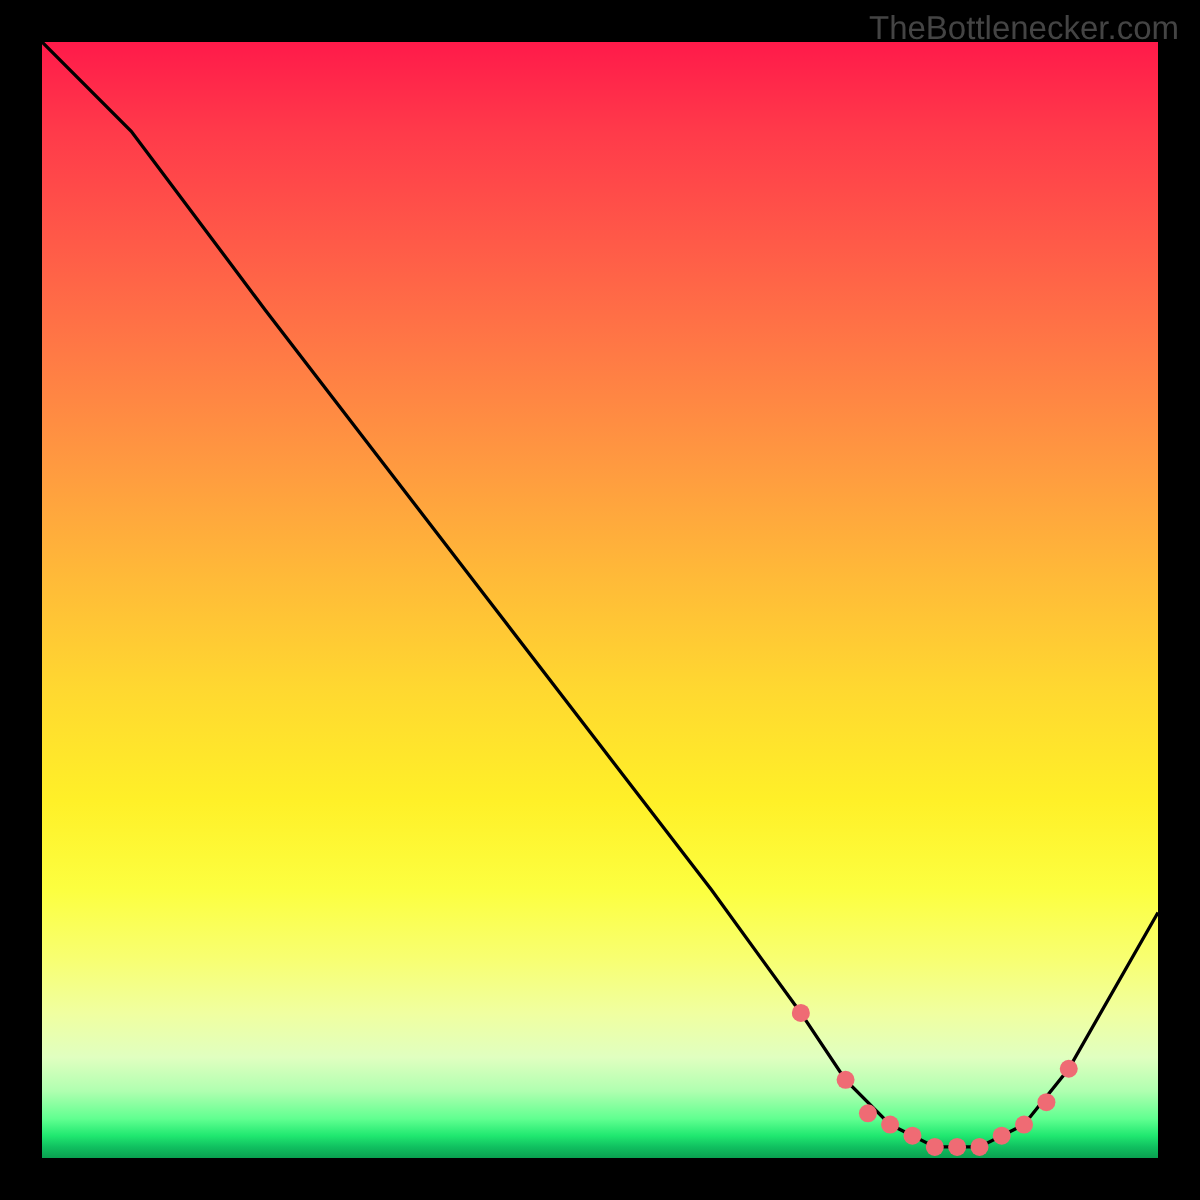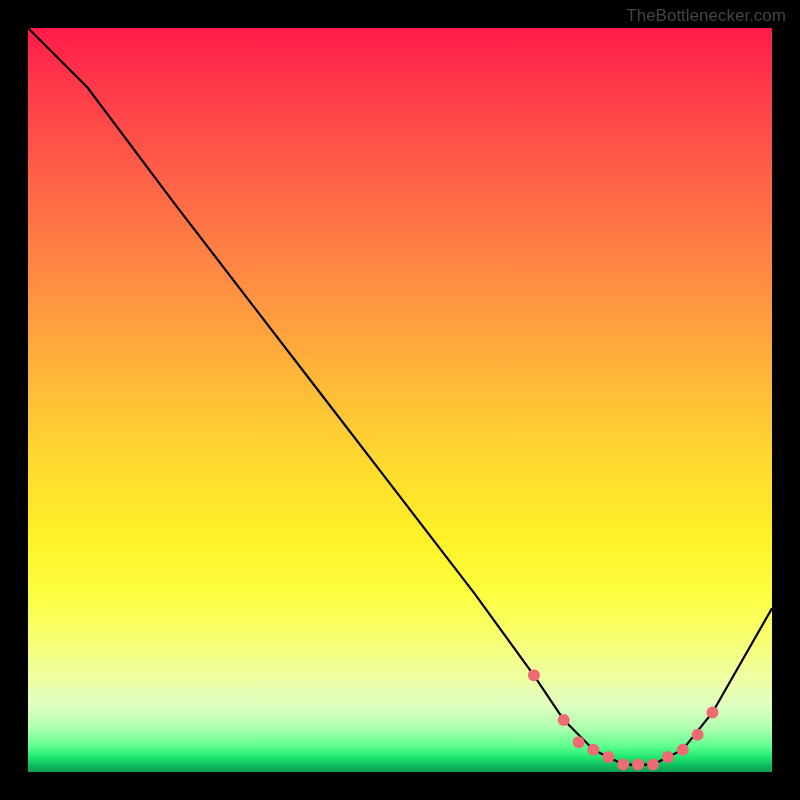--- a/index.html
+++ b/index.html
@@ -9,21 +9,21 @@
     background: #000;
     position: relative;
     font-family: Arial, sans-serif;
     overflow: hidden;
   }
   .watermark {
     position: absolute;
     top: 6px;
     right: 14px;
     color: #444;
-    font-size: 17px;
+    font-size: 22px;
     font-weight: 500;
     z-index: 10;
   }
   .plot-area {
     position: absolute;
     left: 28px;
     top: 28px;
     width: 744px;
     height: 744px;
   }

